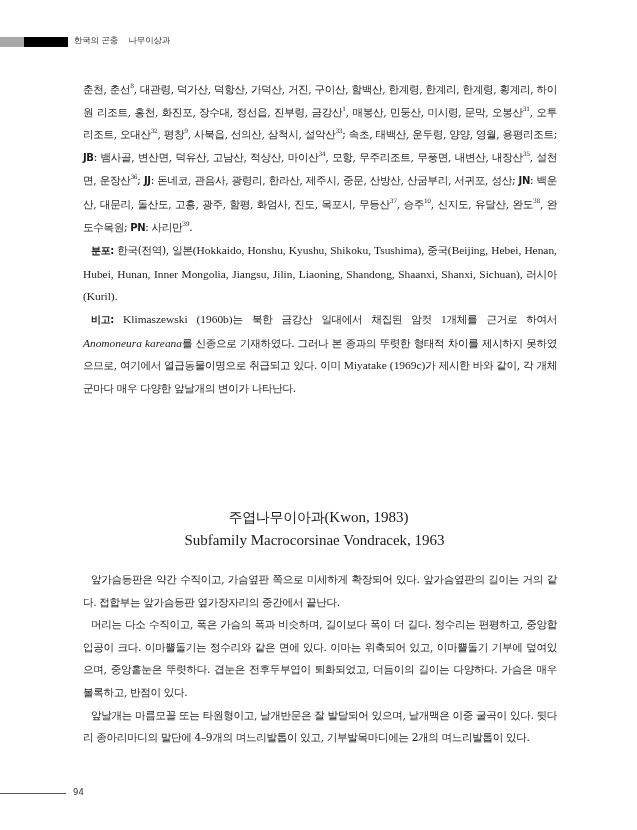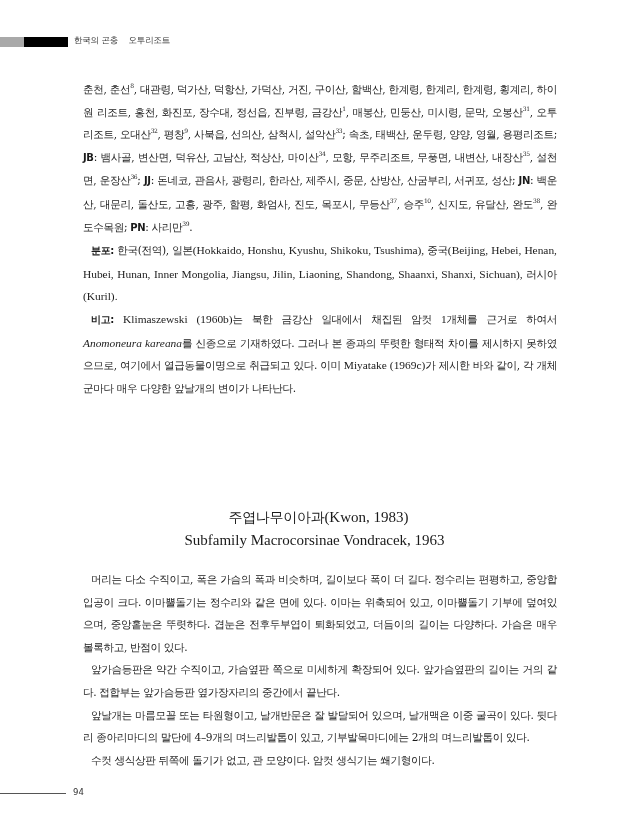--- a/index.html
+++ b/index.html
@@ -29,21 +29,21 @@
               font-size:8.5px; color:#333; }
 </style>
 </head>
 <body>
 
 <div class="hdr">
   <div class="gray"></div>
   <div class="black"></div>
   <div class="txt">
     <span>한국의 곤충</span>
-    <span>오투리조트</span>
+    <span>나무이상과</span>
   </div>
 </div>
 
 <div class="body" style="top:78px;">
   <p class="p" id="locality"><span>춘천, 춘선</span><sup>8</sup><span>, 대관령, 덕가산, 덕항산, 가덕산, 거진, 구이산, 함백산, 한계령, 한계리, 한계령, 횡계리, 하이원 리조트, 홍천, 화진포, 장수대, 정선읍, 진부령, 금강산</span><sup>1</sup><span>, 매봉산, 민둥산, 미시령, 문막, 오봉산</span><sup>31</sup><span>, 오투리조트, 오대산</span><sup>32</sup><span>, 평창</span><sup>9</sup><span>, 사북읍, 선의산, 삼척시, 설악산</span><sup>33</sup><span>; 속초, 태백산, 운두령, 양양, 영월, 용평리조트; </span><b>JB</b><span>: 뱀사골, 변산면, 덕유산, 고남산, 적상산, 마이산</span><sup>34</sup><span>, 모항, 무주리조트, 무풍면, 내변산, 내장산</span><sup>35</sup><span>, 설천면, 운장산</span><sup>36</sup><span>; </span><b>JJ</b><span>: 돈네코, 관음사, 광령리, 한라산, 제주시, 중문, 산방산, 산굼부리, 서귀포, 성산; </span><b>JN</b><span>: 백운산, 대문리, 돌산도, 고흥, 광주, 함평, 화엄사, 진도, 목포시, 무등산</span><sup>37</sup><span>, 승주</span><sup>10</sup><span>, 신지도, 유달산, 완도</span><sup>38</sup><span>, 완도수목원; </span><b>PN</b><span>: 사리만</span><sup>39</sup><span>.</span></p>
 
   <p class="p indent">
     <b>분포</b><b>:</b>
     <span id="dist-text"> <span>한국(전역), 일본</span><span class="lat">(Hokkaido, Honshu, Kyushu, Shikoku, Tsushima), </span><span>중국</span><span class="lat">(Beijing, Hebei, Henan, Hubei, Hunan, Inner Mongolia, Jiangsu, Jilin, Liaoning, Shandong, Shaanxi, Shanxi, Sichuan), </span><span>러시아</span><span class="lat">(Kuril).</span></span>
   </p>
@@ -55,20 +55,19 @@
   </p>
 
 </div>
 
 <div class="title1">
   <span>주엽나무이아과</span><span class="lat">(Kwon, 1983)</span>
 </div>
 <div class="title2">Subfamily Macrocorsinae Vondracek, 1963</div>
 
 <div class="body" style="top:568px;">
+  <p class="p indent">앞가슴등판은 약간 수직이고, 가슴옆판 쪽으로 미세하게 확장되어 있다. 앞가슴옆판의 길이는 거의 같다. 접합부는 앞가슴등판 옆가장자리의 중간에서 끝난다.</p>
   <p class="p indent">머리는 다소 수직이고, 폭은 가슴의 폭과 비슷하며, 길이보다 폭이 더 길다. 정수리는 편평하고, 중앙합입공이 크다. 이마뿔돌기는 정수리와 같은 면에 있다. 이마는 위축되어 있고, 이마뿔돌기 기부에 덮여있으며, 중앙홑눈은 뚜렷하다. 겹눈은 전후두부엽이 퇴화되었고, 더듬이의 길이는 다양하다. 가슴은 매우 볼록하고, 반점이 있다.</p>
-  <p class="p indent">앞가슴등판은 약간 수직이고, 가슴옆판 쪽으로 미세하게 확장되어 있다. 앞가슴옆판의 길이는 거의 같다. 접합부는 앞가슴등판 옆가장자리의 중간에서 끝난다.</p>
   <p class="p indent">앞날개는 마름모꼴 또는 타원형이고, 날개반문은 잘 발달되어 있으며, 날개맥은 이중 굴곡이 있다. 뒷다리 종아리마디의 말단에 4–9개의 며느리발톱이 있고, 기부발목마디에는 2개의 며느리발톱이 있다.</p>
-  <p class="p indent">수컷 생식상판 뒤쪽에 돌기가 없고, 관 모양이다. 암컷 생식기는 쐐기형이다.</p>
 </div>
 
 <div class="footer-line"></div>
 <div class="page-num">94</div>
 
 </body></html>

